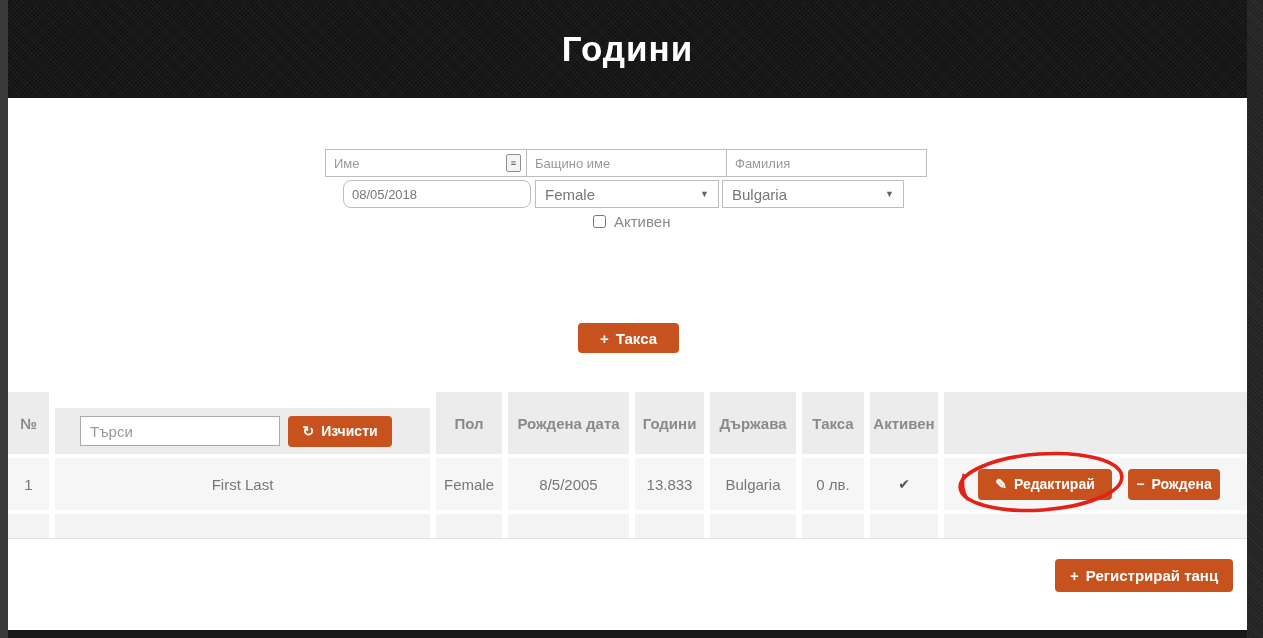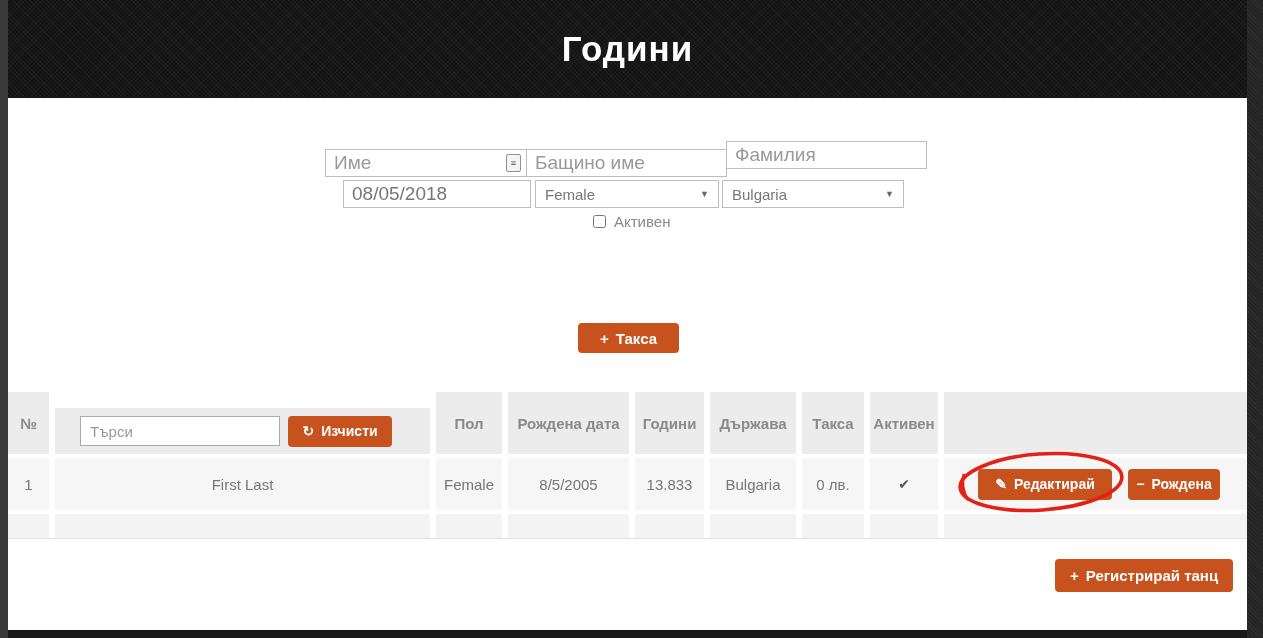--- a/index.html
+++ b/index.html
@@ -13,26 +13,26 @@
                  background-image:repeating-linear-gradient(45deg, rgba(255,255,255,.04) 0 1px, transparent 1px 3px); }
   .frame-bottom{ position:absolute; left:8px; top:630px; width:1239px; height:8px; background:#191919; }
   .header-band { position:absolute; left:8px; top:0; width:1239px; height:98px; background-color:#131313;
                  background-image:repeating-linear-gradient(45deg, rgba(255,255,255,.035) 0 1px, transparent 1px 3px),
                                   repeating-linear-gradient(135deg, rgba(255,255,255,.025) 0 1px, transparent 1px 3px);
                  display:flex; align-items:center; justify-content:center; }
   .page-title { color:#ffffff; font-size:35px; font-weight:600; letter-spacing:1px; }
 
   
   .txt { position:absolute; height:28px; border:1px solid #bdbdbd; background:#fff; font-family:inherit;
-         font-size:19px; color:#777; padding:0 8px; outline:none; }
+         font-size:13px; color:#777; padding:0 8px; outline:none; }
   .txt::placeholder { color:#999; opacity:1; }
   .inp-first  { left:325px; top:149px; width:202px; padding-right:26px; }
   .inp-middle { left:526px; top:149px; width:201px; }
-  .inp-last   { left:726px; top:141px; width:201px; }
-  .inp-date   { left:343px; top:180px; width:188px; }
+  .inp-last   { left:726px; top:149px; width:201px; }
+  .inp-date   { left:343px; top:180px; width:188px;border-radius:8px; }
   .autofill-icon { position:absolute; left:506px; top:154px; width:15px; height:18px; border:1px solid #8f8f8f;
                    border-radius:2px; background:#f4f4f4; display:flex; align-items:center; justify-content:center;
                    font-size:9px; color:#444; }
   .select { position:absolute; height:28px; border:1px solid #bdbdbd; background:#fff; font-size:15px; color:#777;
             padding:0 9px; display:flex; align-items:center; justify-content:space-between; cursor:pointer; }
   .sel-gender  { left:535px; top:180px; width:184px; }
   .sel-country { left:722px; top:180px; width:182px; }
   .caret { font-size:9px; color:#666; }
   .active-row { position:absolute; left:593px; top:213px; display:flex; align-items:center; gap:8px;
                 color:#8a8a8a; font-size:15px; }

